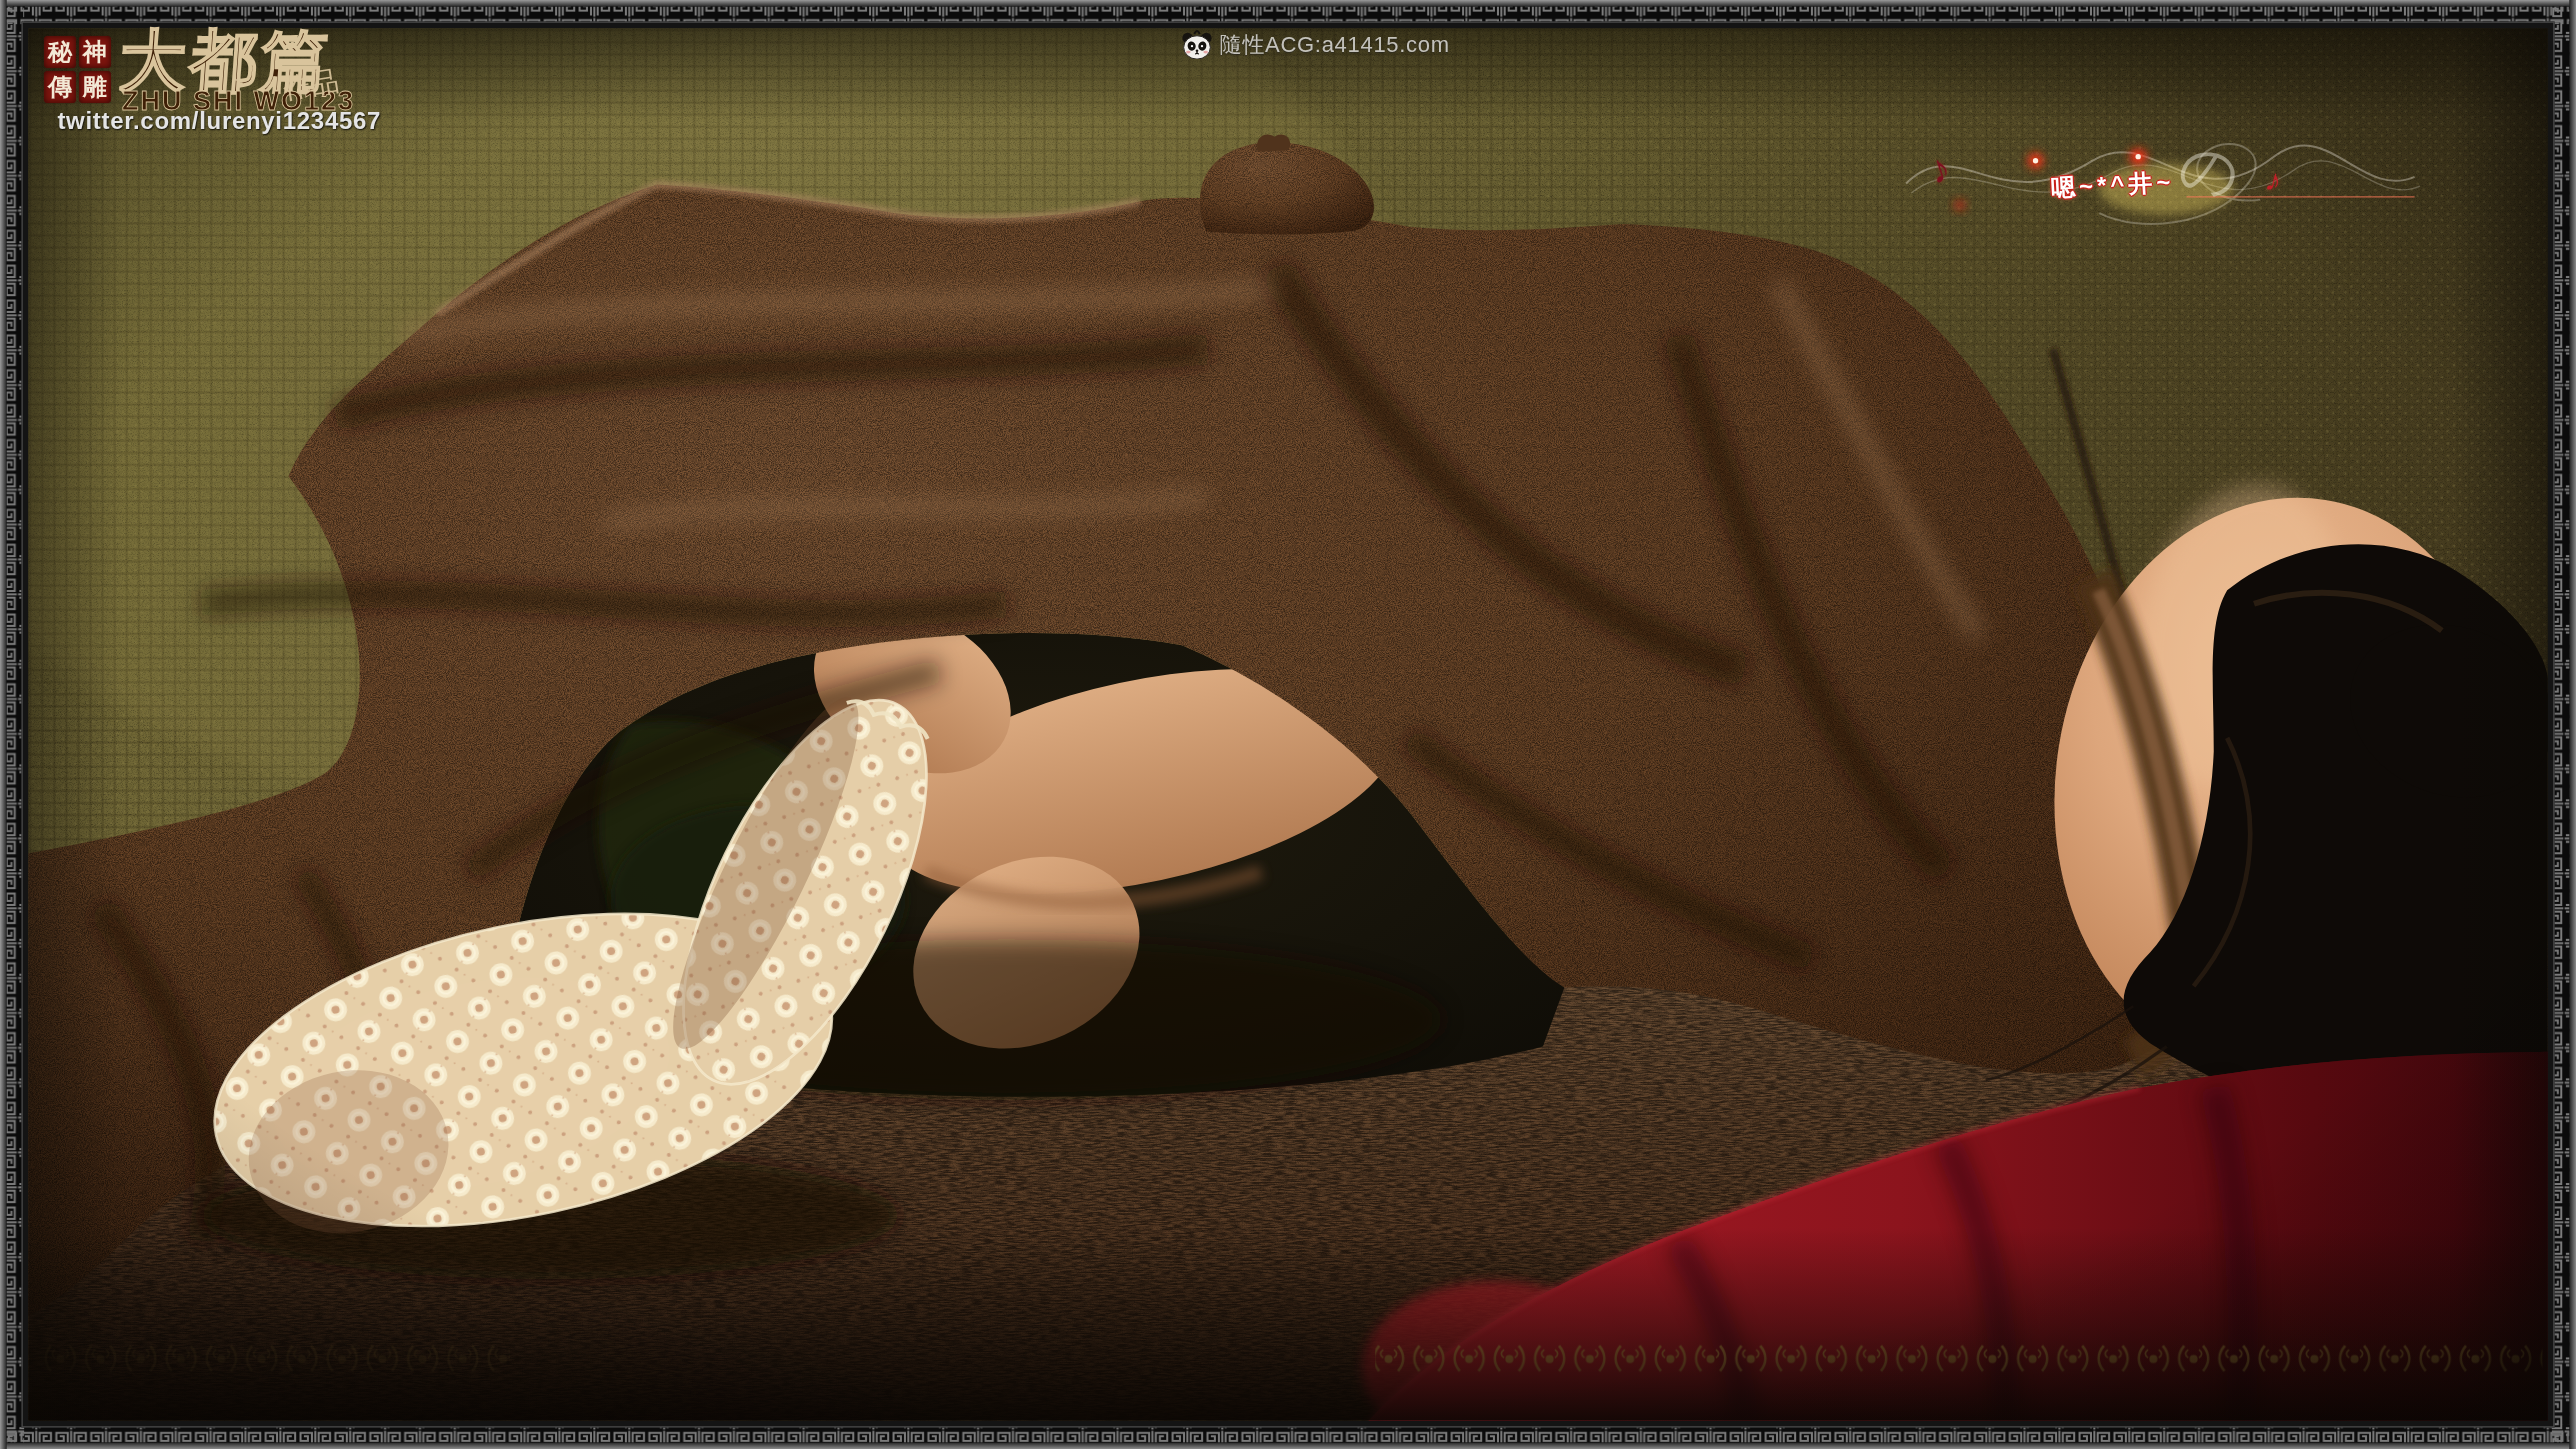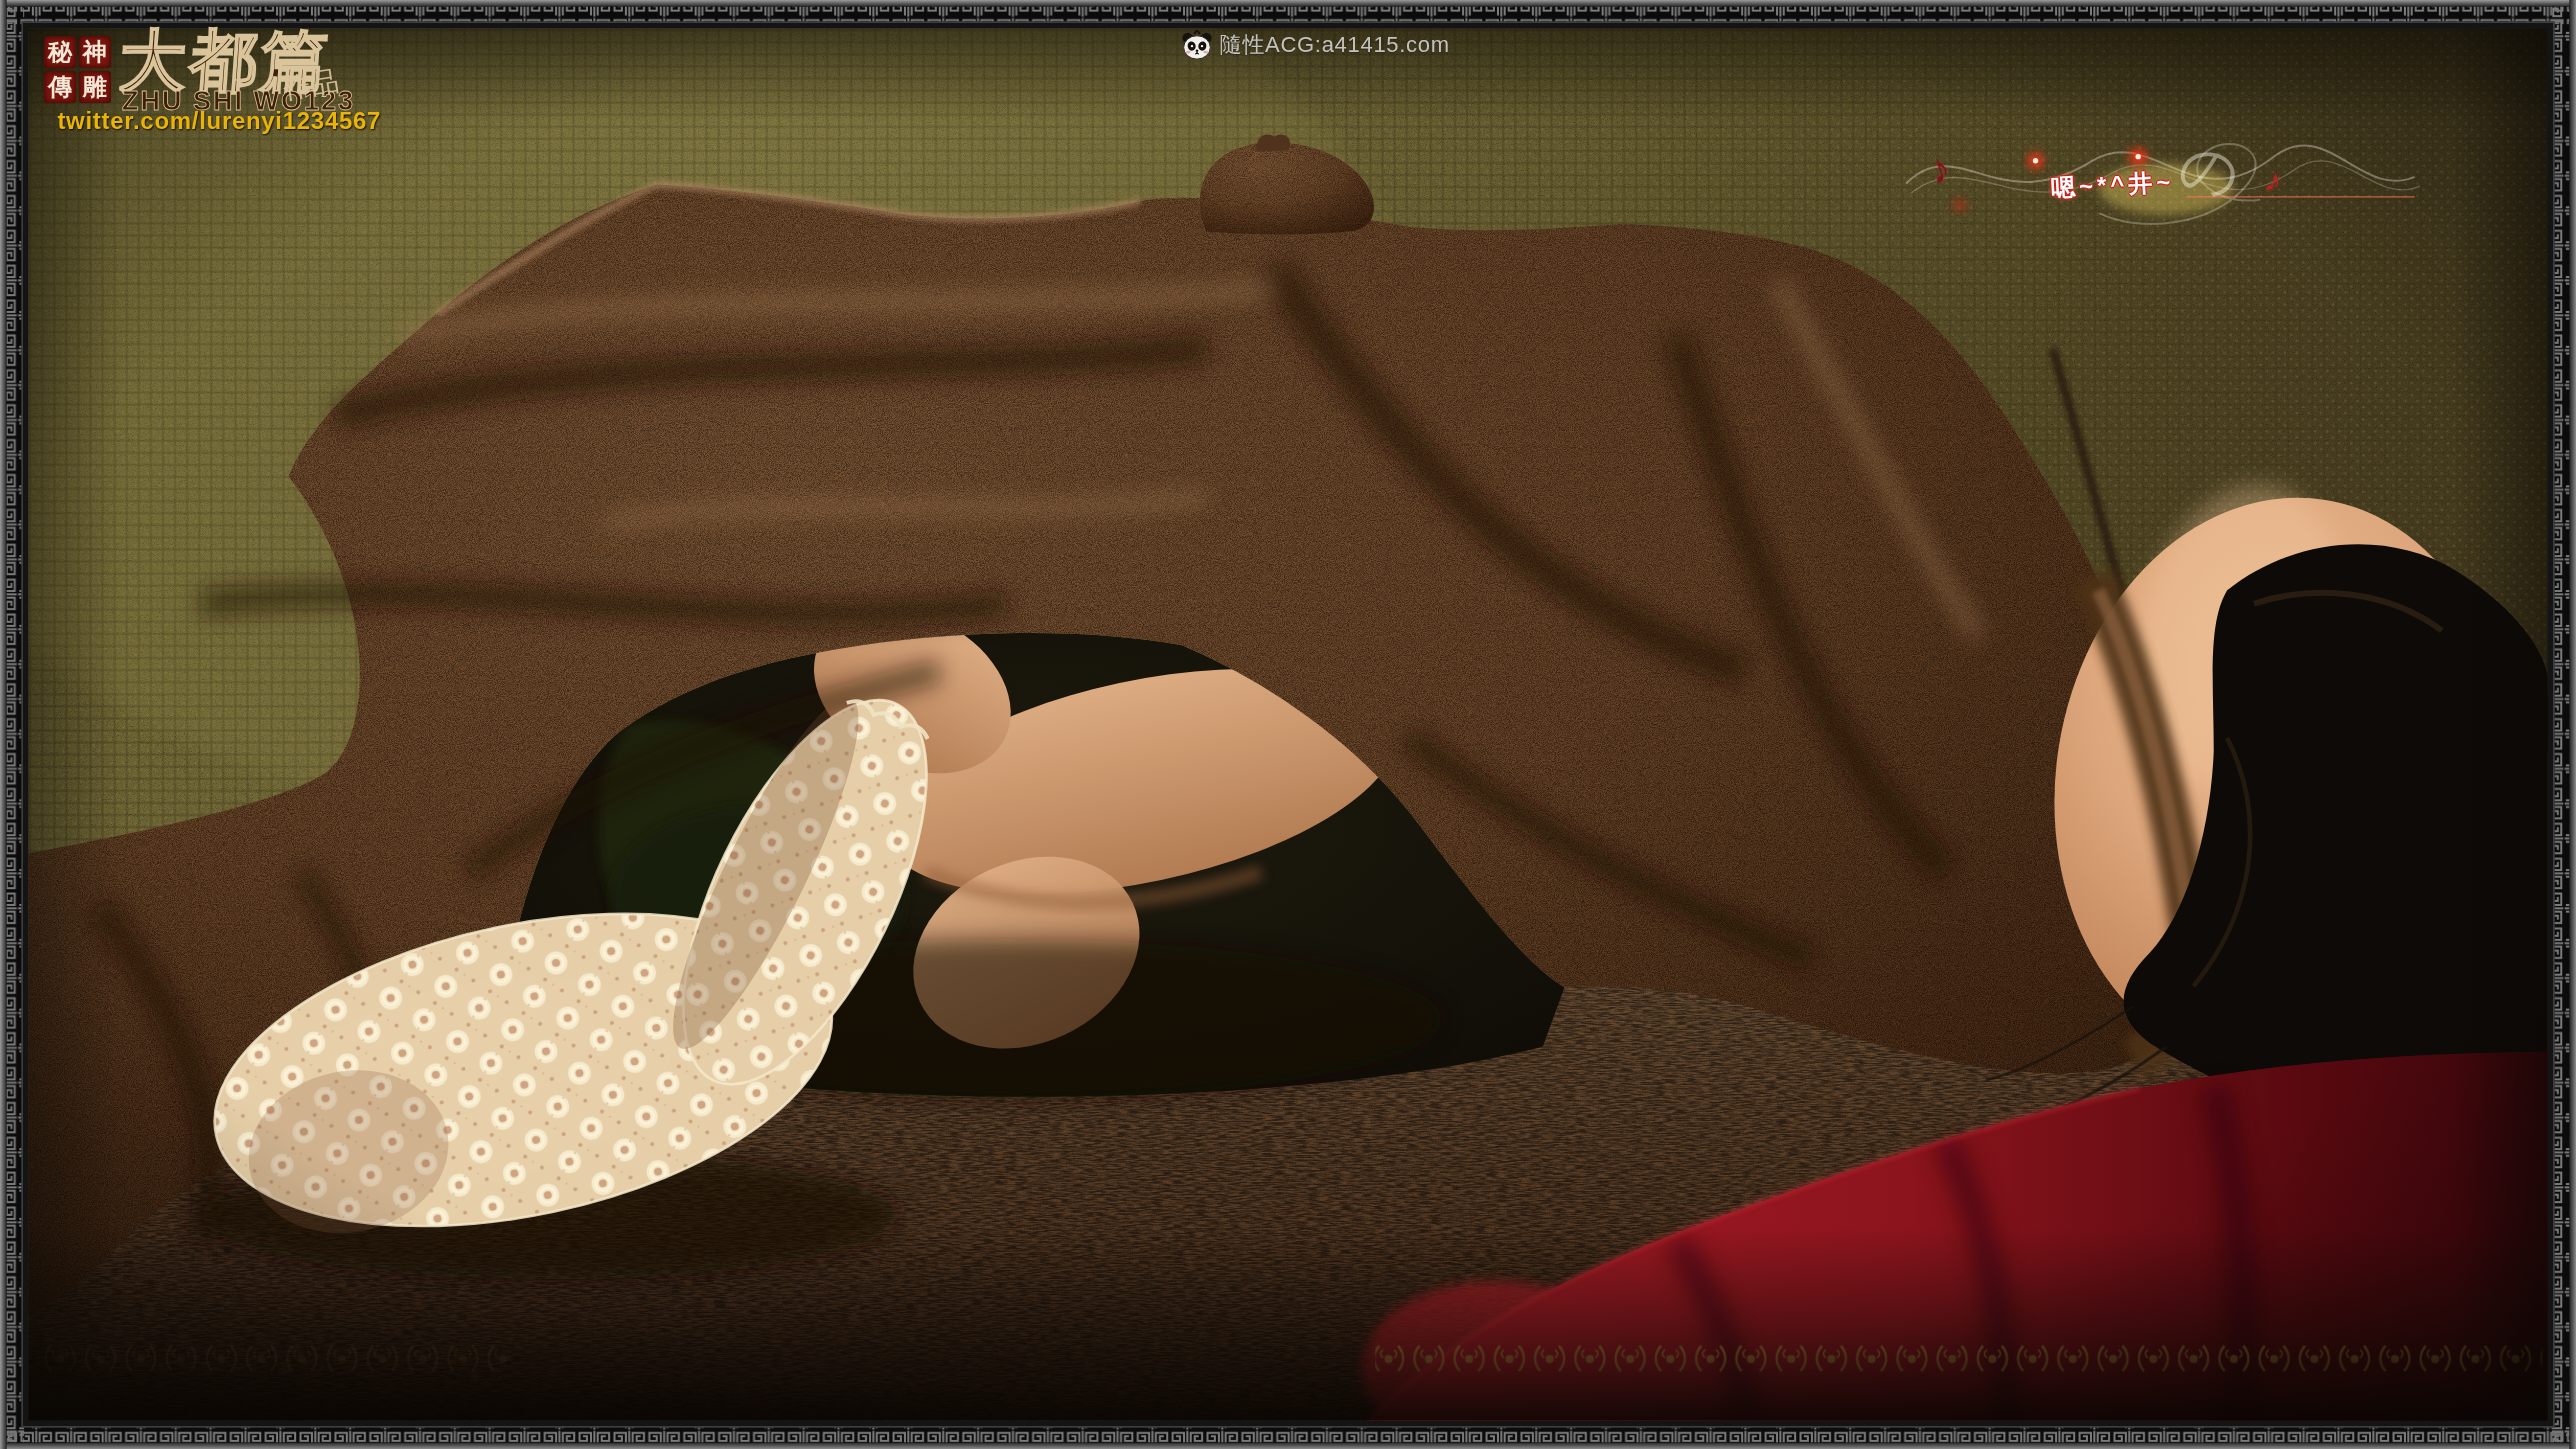--- a/index.html
+++ b/index.html
@@ -17,21 +17,21 @@
              font-size:24px;line-height:32px;text-align:center;}
   .calli{position:absolute;left:75px;top:-14.8px;font-family:"DejaVu Serif",serif;font-weight:bold;
          font-size:67px;letter-spacing:4px;color:var(--ink-brown,#3f2007);transform:skewX(-4deg);
          -webkit-text-stroke:1.7px var(--outline-cream,#d9c49c);
          text-shadow:0 0 1.3px rgba(217,196,156,.7);white-space:nowrap;}
   .zhu{position:absolute;left:78px;top:55px;font-size:27px;font-weight:bold;letter-spacing:2px;
        color:var(--ink-brown,#3f2007);-webkit-text-stroke:0.8px var(--outline-cream,#d9c49c);
        white-space:nowrap;}
   .works{position:absolute;left:239px;top:35px;font-family:"DejaVu Serif",serif;font-size:28px;
          color:var(--outline-cream,#d9c49c);transform:rotate(-9deg);opacity:.92;}
-  .handle{position:absolute;left:13.4px;top:76px;font-size:24px;font-weight:bold;color:#eab308;
+  .handle{position:absolute;left:13.4px;top:76px;font-size:24px;font-weight:bold;color:#e5e5e5;
           text-shadow:0.7px 1.3px 2px rgba(0,0,0,.9);letter-spacing:0.7px;white-space:nowrap;}
 
   
   #watermark{position:absolute;left:1181px;top:29.5px;display:flex;align-items:center;gap:6.7px;z-index:30;}
   #watermark .wm-text{font-size:22px;color:rgba(233,231,227,.8);letter-spacing:0.7px;
                       text-shadow:0 0.7px 1.3px rgba(30,30,30,.6);}
 
   
   #sfx{position:absolute;left:1898px;top:119px;width:530px;height:121px;z-index:29;}
   #sfx svg{position:absolute;left:0;top:0;}

